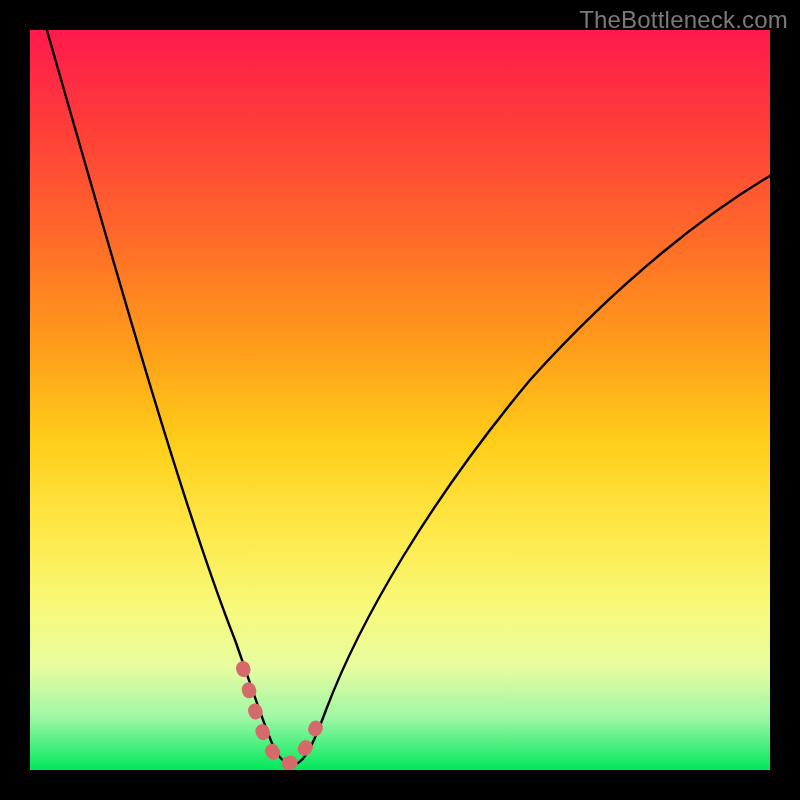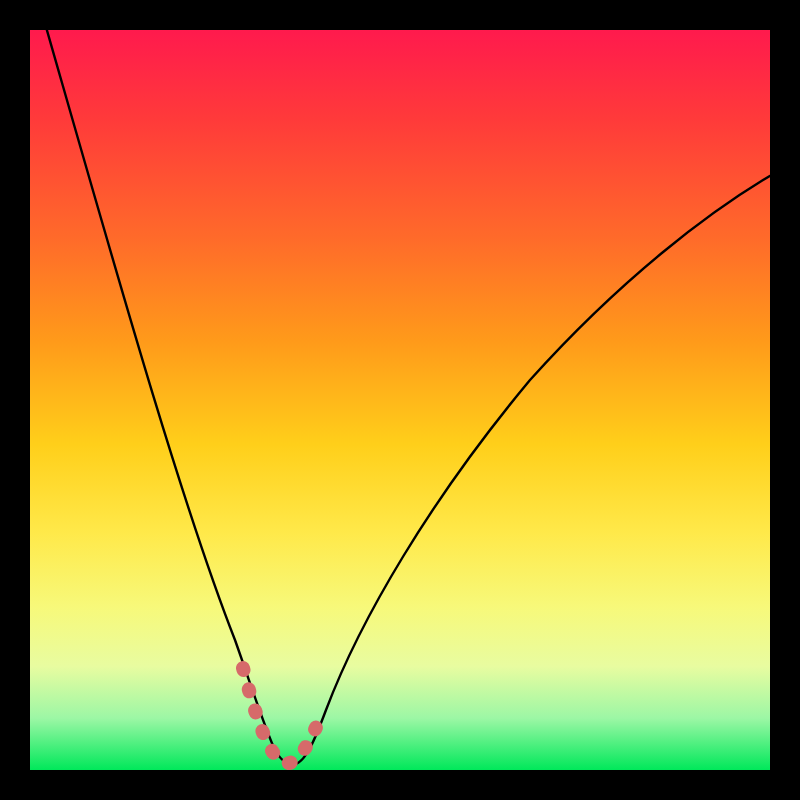--- a/index.html
+++ b/index.html
@@ -73,13 +73,14 @@
                C 250 730, 258 736, 266 734
                C 276 730, 284 712, 296 680
                C 330 590, 400 470, 500 350
                C 590 250, 680 180, 750 140"></path>
       <path fill="none" stroke="#d66a6a" stroke-width="14" stroke-linecap="round" stroke-linejoin="round" stroke-dasharray="2 20" d="M 213 638
                C 226 688, 238 723, 252 732
                C 264 738, 276 722, 290 688"></path>
     </svg>
   </div>
 
+  <div class="watermark">TheBottleneck.com</div>
 </div>
 
 </body></html>

